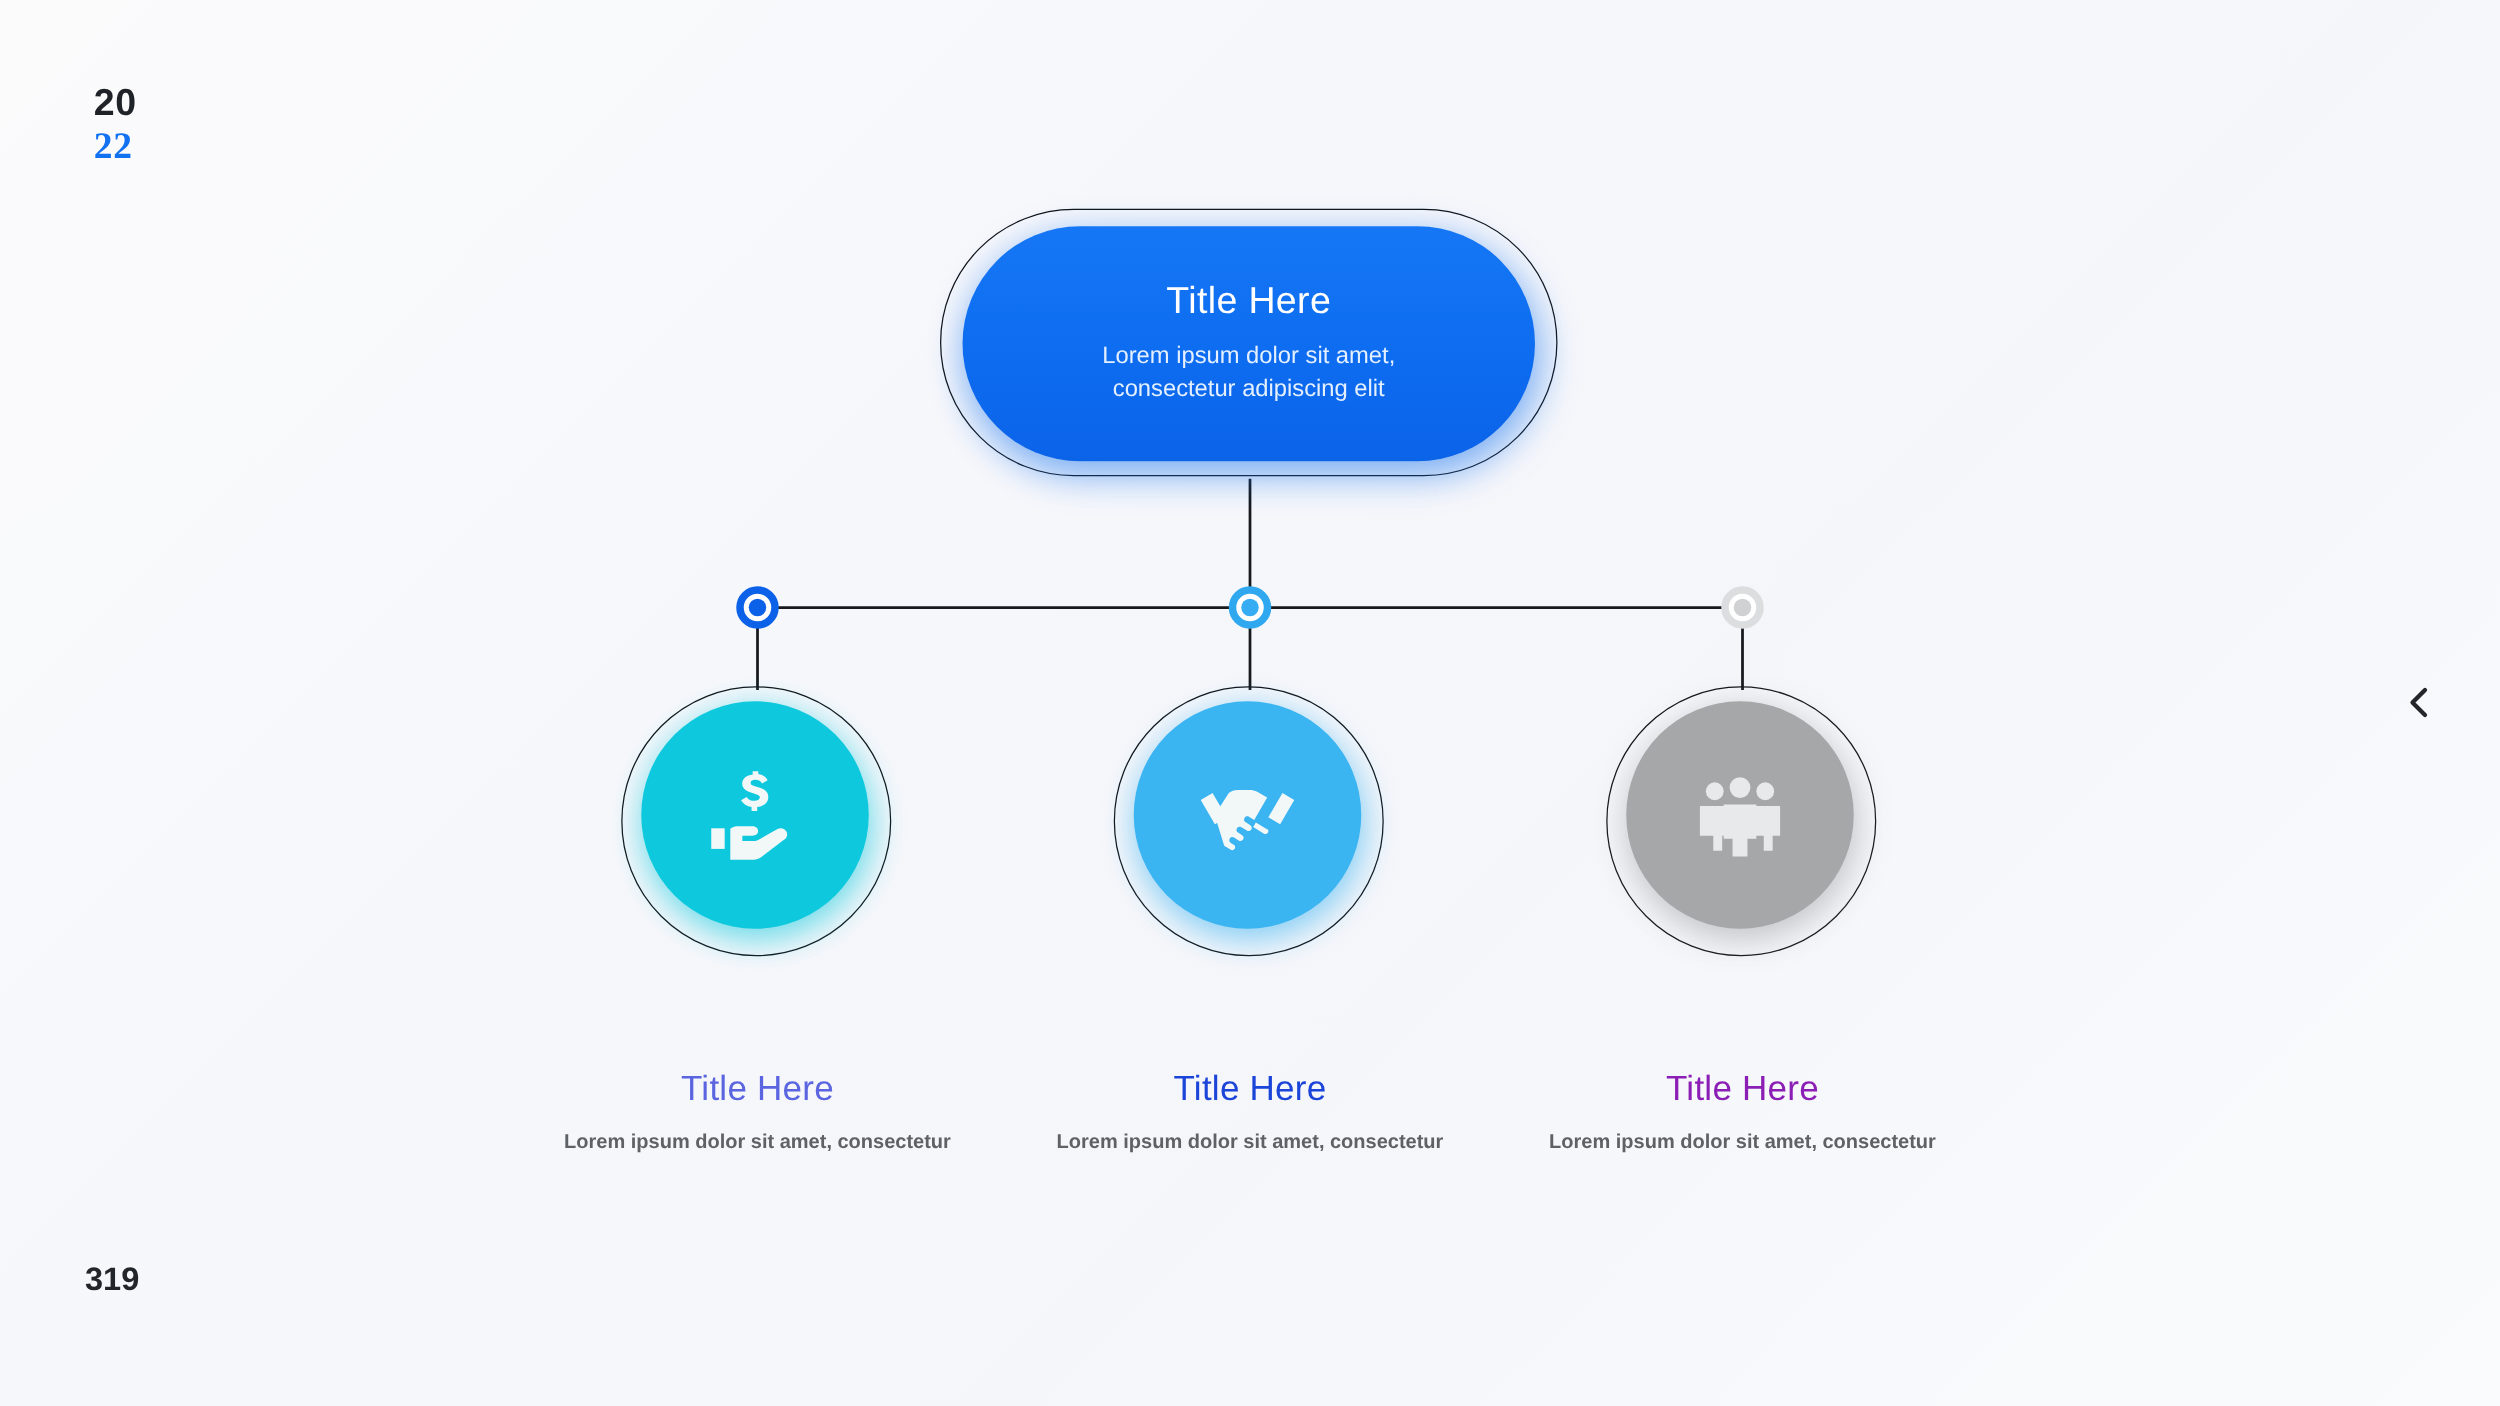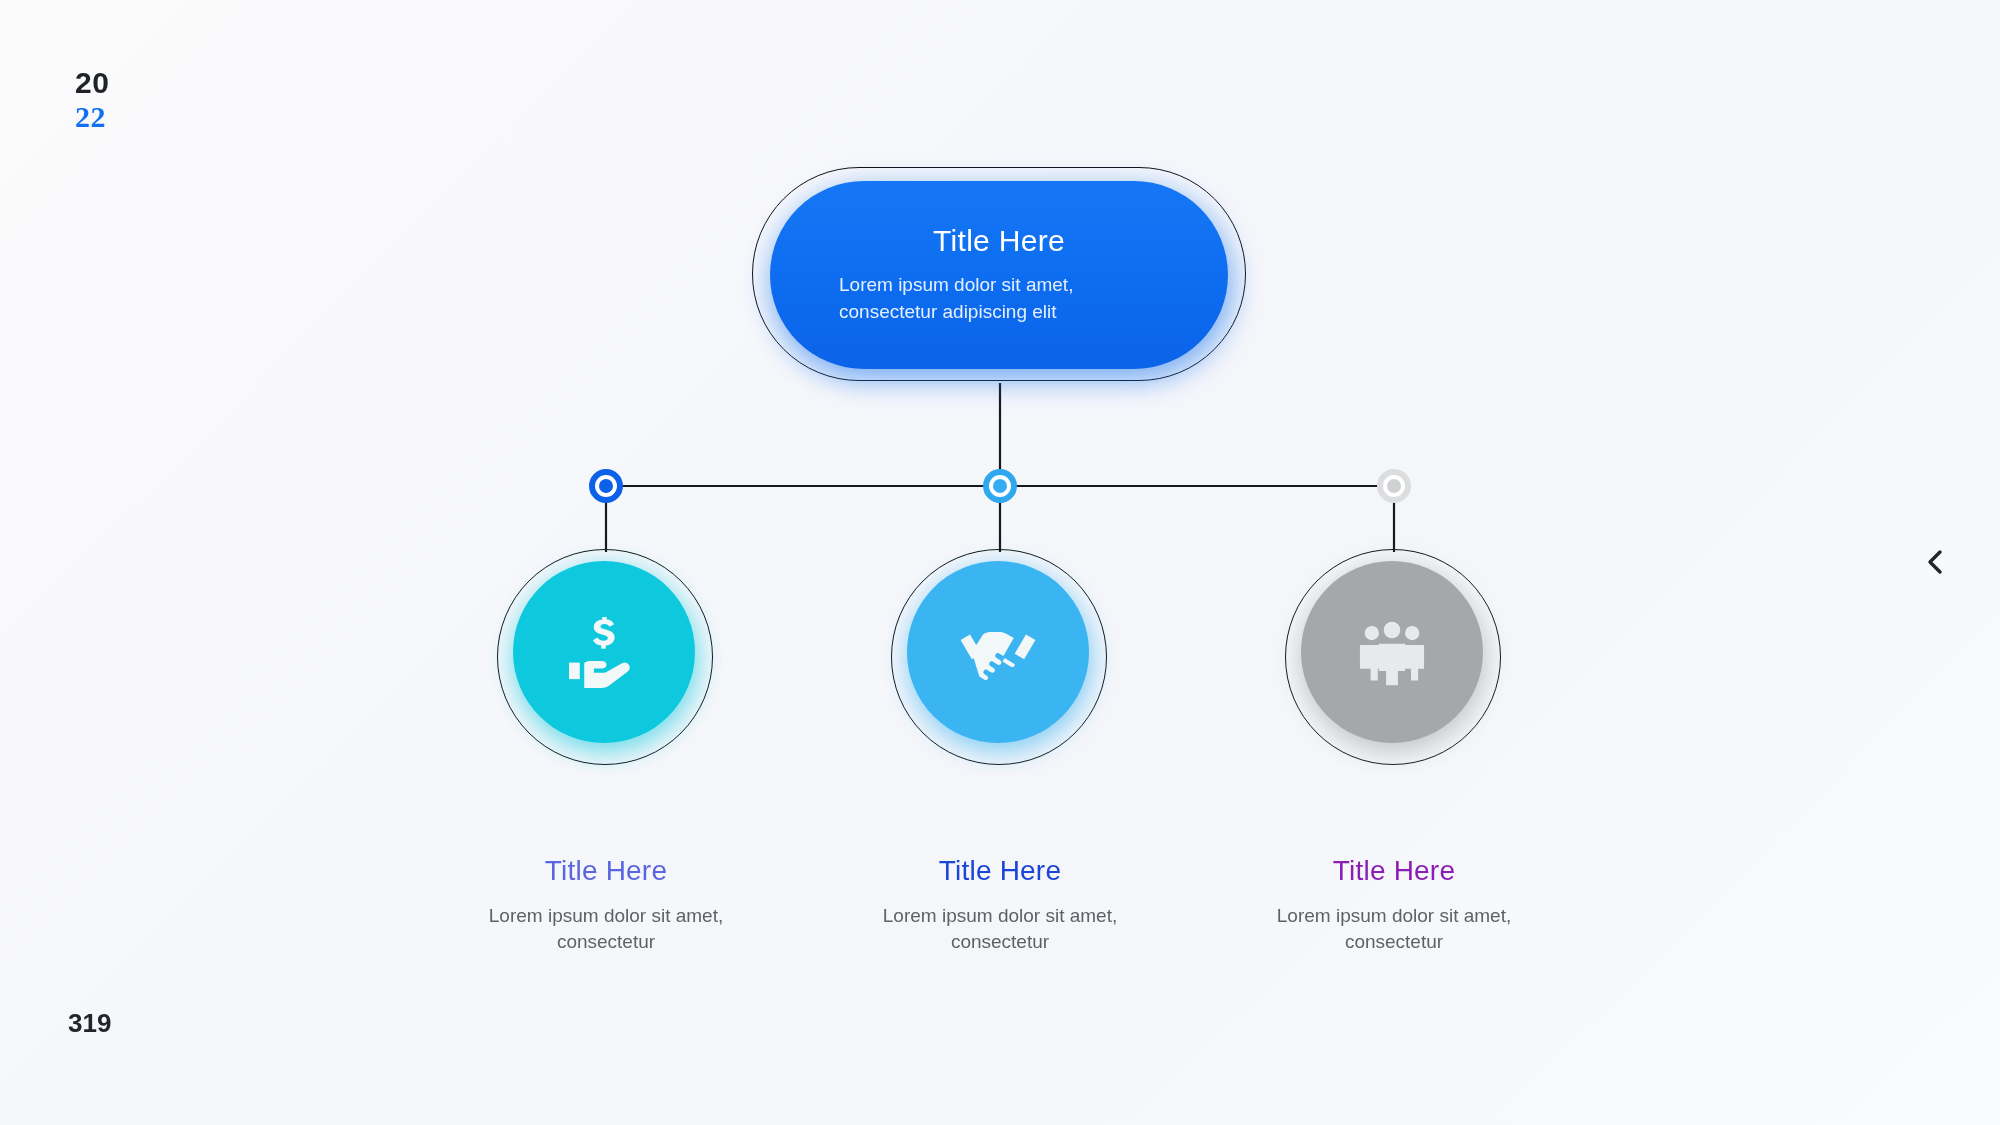--- a/index.html
+++ b/index.html
@@ -132,21 +132,21 @@
     color: #ffffff;
     font-size: 30px;
     font-weight: normal;
     letter-spacing: 0.3px;
     margin-bottom: 14px;
   }
   .top-card-desc {
     color: #e4f0ff;
     font-size: 19px;
     line-height: 1.42;
-    text-align: left;
+    text-align: center;
     max-width: 320px;
     font-weight: normal;
   }
 
   
   .node {
     position: absolute;
     width: 34px;
     height: 34px;
     border-radius: 50%;
@@ -224,24 +224,24 @@
     width: 320px;
     text-align: center;
   }
   .caption-title {
     font-size: 28px;
     font-weight: normal;
     letter-spacing: 0.2px;
     margin-bottom: 16px;
   }
   .caption-desc {
-    font-size: 19px;
+    font-size: 16px;
     line-height: 1.38;
     color: #5e6267;
-    font-weight: normal;
+    font-weight: bold;
   }
   .cap-1 { left: 446px; top: 855px; }
   .cap-1 .caption-title { color: #5b65e0; }
   .cap-2 { left: 840px; top: 855px; }
   .cap-2 .caption-title { color: #1b44d8; }
   .cap-3 { left: 1234px; top: 855px; }
   .cap-3 .caption-title { color: #8b1fb5; }
 </style>
 </head>
 <body>

